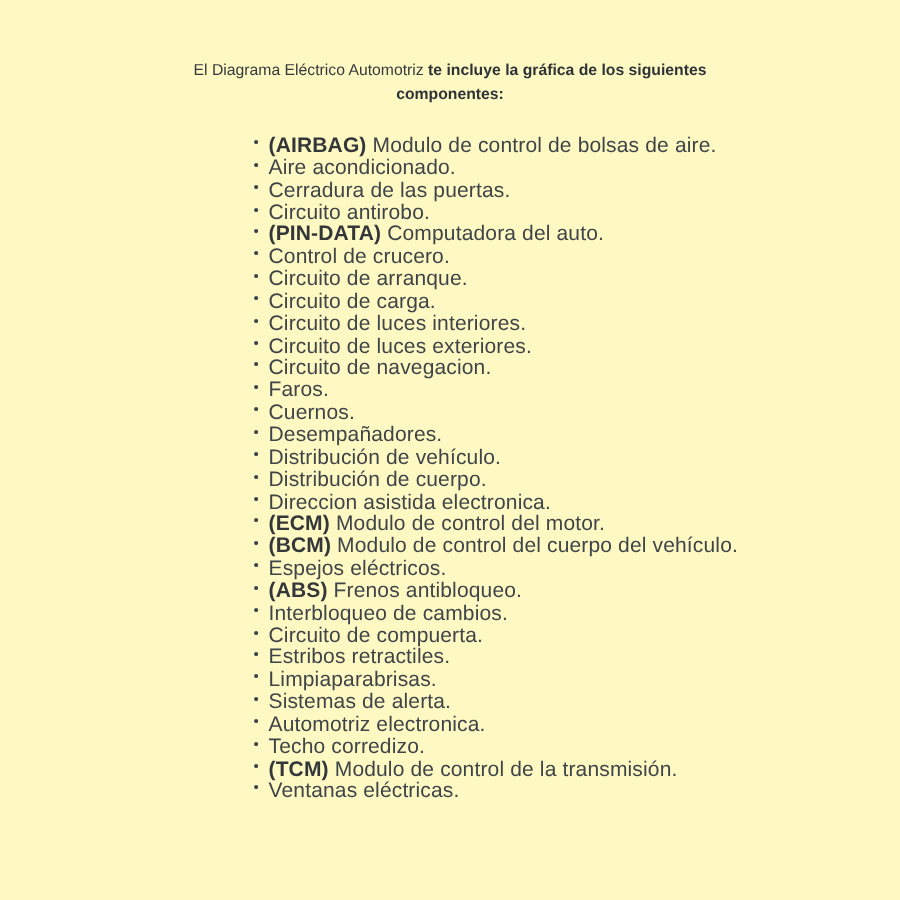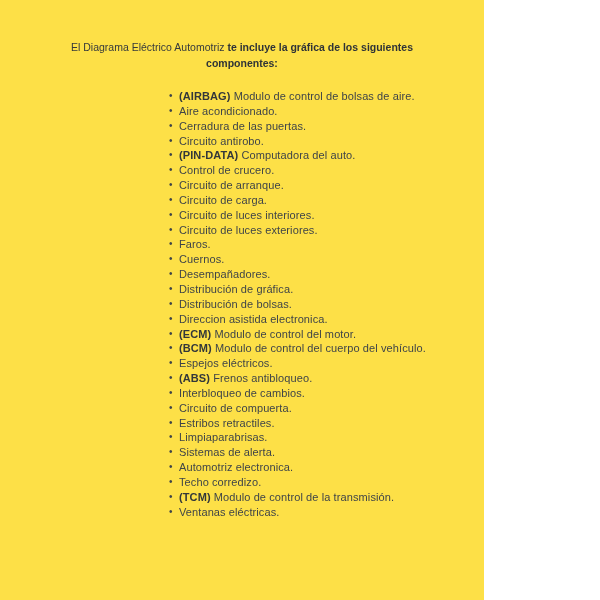--- a/index.html
+++ b/index.html
@@ -1,23 +1,23 @@
 <!DOCTYPE html>
 <html><head>
 <meta charset="utf-8">
 <style>
   html, body {
     margin: 0;
     padding: 0;
     background: #ffffff;
   }
   .page {
-    width: 484px;
+    width: 600px;
     height: 600px;
-    background: #fde047;
+    background: #fef9c3;
     overflow: hidden;
     font-family: "Liberation Sans", "DejaVu Sans", sans-serif;
     color: #3c4043;
     box-sizing: border-box;
   }
   .doc-title {
     margin: 0 auto;
     padding-top: 39px;
     max-width: 372px;
     text-align: center;
@@ -31,21 +31,21 @@
     color: #2f3337;
   }
   ul.components-list {
     list-style: none;
     margin: 18px 0 0 169px;
     padding: 0;
   }
   ul.components-list li {
     position: relative;
     padding-left: 10px;
-    font-size: 11px;
+    font-size: 14px;
     line-height: 14.85px;
     color: #3f4448;
     letter-spacing: 0.1px;
   }
   ul.components-list li::before {
     content: "\2022";
     position: absolute;
     left: 0;
     top: 0;
     font-size: 10px;
@@ -74,25 +74,26 @@
       <li><span class="item-code">(AIRBAG)</span> <span class="item-text">Modulo de control de bolsas de aire.</span></li>
       <li> <span class="item-text">Aire acondicionado.</span></li>
       <li> <span class="item-text">Cerradura de las puertas.</span></li>
       <li> <span class="item-text">Circuito antirobo.</span></li>
       <li><span class="item-code">(PIN-DATA)</span> <span class="item-text">Computadora del auto.</span></li>
       <li> <span class="item-text">Control de crucero.</span></li>
       <li> <span class="item-text">Circuito de arranque.</span></li>
       <li> <span class="item-text">Circuito de carga.</span></li>
       <li> <span class="item-text">Circuito de luces interiores.</span></li>
       <li> <span class="item-text">Circuito de luces exteriores.</span></li>
+      <li> <span class="item-text">Circuito de navegacion.</span></li>
       <li> <span class="item-text">Faros.</span></li>
       <li> <span class="item-text">Cuernos.</span></li>
       <li> <span class="item-text">Desempañadores.</span></li>
-      <li> <span class="item-text">Distribución de gráfica.</span></li>
-      <li> <span class="item-text">Distribución de bolsas.</span></li>
+      <li> <span class="item-text">Distribución de vehículo.</span></li>
+      <li> <span class="item-text">Distribución de cuerpo.</span></li>
       <li> <span class="item-text">Direccion asistida electronica.</span></li>
       <li><span class="item-code">(ECM)</span> <span class="item-text">Modulo de control del motor.</span></li>
       <li><span class="item-code">(BCM)</span> <span class="item-text">Modulo de control del cuerpo del vehículo.</span></li>
       <li> <span class="item-text">Espejos eléctricos.</span></li>
       <li><span class="item-code">(ABS)</span> <span class="item-text">Frenos antibloqueo.</span></li>
       <li> <span class="item-text">Interbloqueo de cambios.</span></li>
       <li> <span class="item-text">Circuito de compuerta.</span></li>
       <li> <span class="item-text">Estribos retractiles.</span></li>
       <li> <span class="item-text">Limpiaparabrisas.</span></li>
       <li> <span class="item-text">Sistemas de alerta.</span></li>

